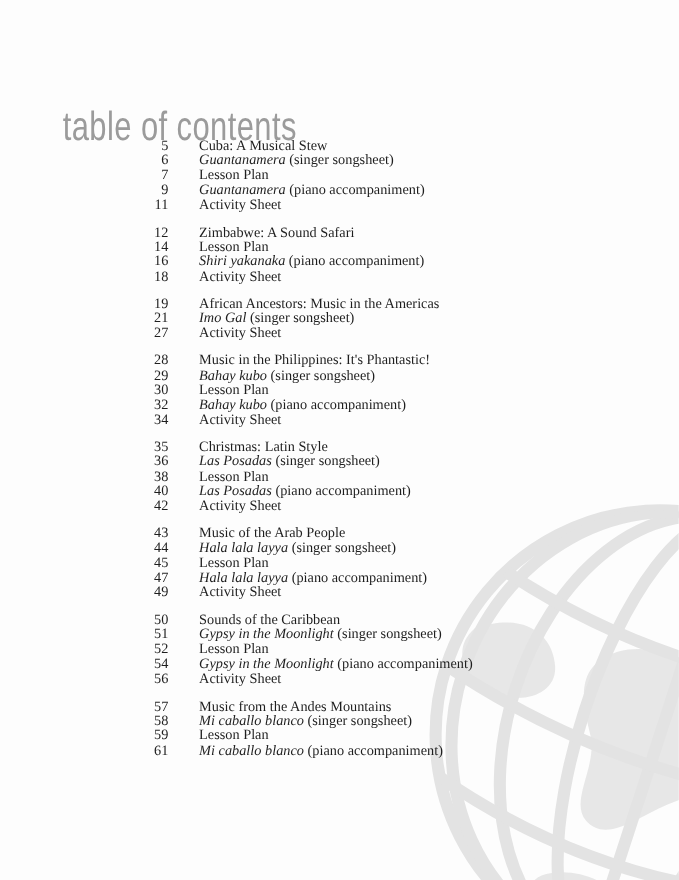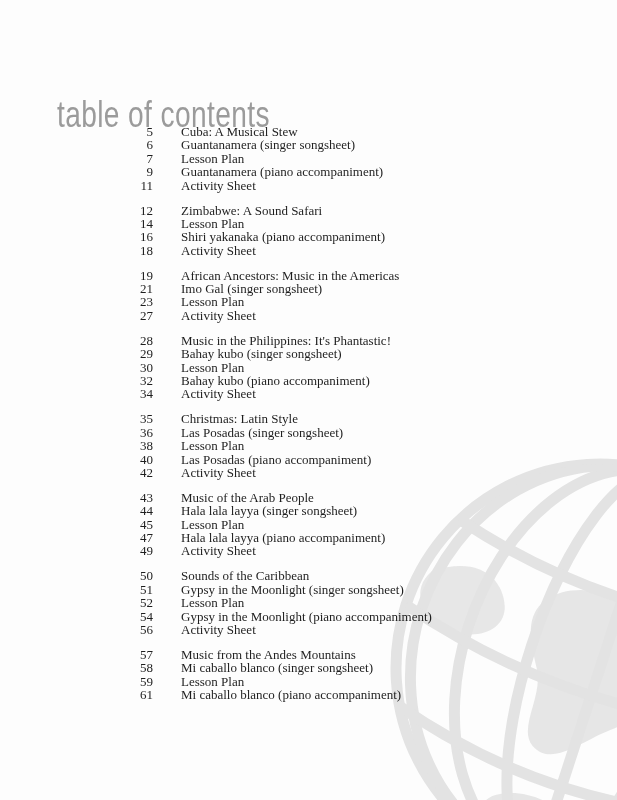--- a/index.html
+++ b/index.html
@@ -37,21 +37,21 @@
     line-height:13.4px;
     color:#1e1e1e;
     white-space:nowrap;
   }
   .page-num {
     display:inline-block;
     width:153px;
     text-align:right;
   }
   .entry { margin-left:28px;text-align:center; }
-  .entry .it { }
+  .entry .it { font-style:italic; }
 
   .globe {
     position:absolute;
     left:385px; top:453px;
     z-index:1;
   }
 </style>
 </head>
 <body>
 
@@ -121,23 +121,20 @@
   </div>
     </div>
     <div class="toc-section">
       <div class="toc-row">
     <span class="page-num">19</span><span class="entry"><span>African Ancestors: Music in the Americas</span></span>
   </div>
       <div class="toc-row">
     <span class="page-num">21</span><span class="entry"><span class="it">Imo Gal</span><span> (singer songsheet)</span></span>
   </div>
       <div class="toc-row">
-    <span class="page-num">23</span><span class="entry"><span>Lesson Plan</span></span>
-  </div>
-      <div class="toc-row">
     <span class="page-num">27</span><span class="entry"><span>Activity Sheet</span></span>
   </div>
     </div>
     <div class="toc-section">
       <div class="toc-row">
     <span class="page-num">28</span><span class="entry"><span>Music in the Philippines: It's Phantastic!</span></span>
   </div>
       <div class="toc-row">
     <span class="page-num">29</span><span class="entry"><span class="it">Bahay kubo</span><span> (singer songsheet)</span></span>
   </div>

